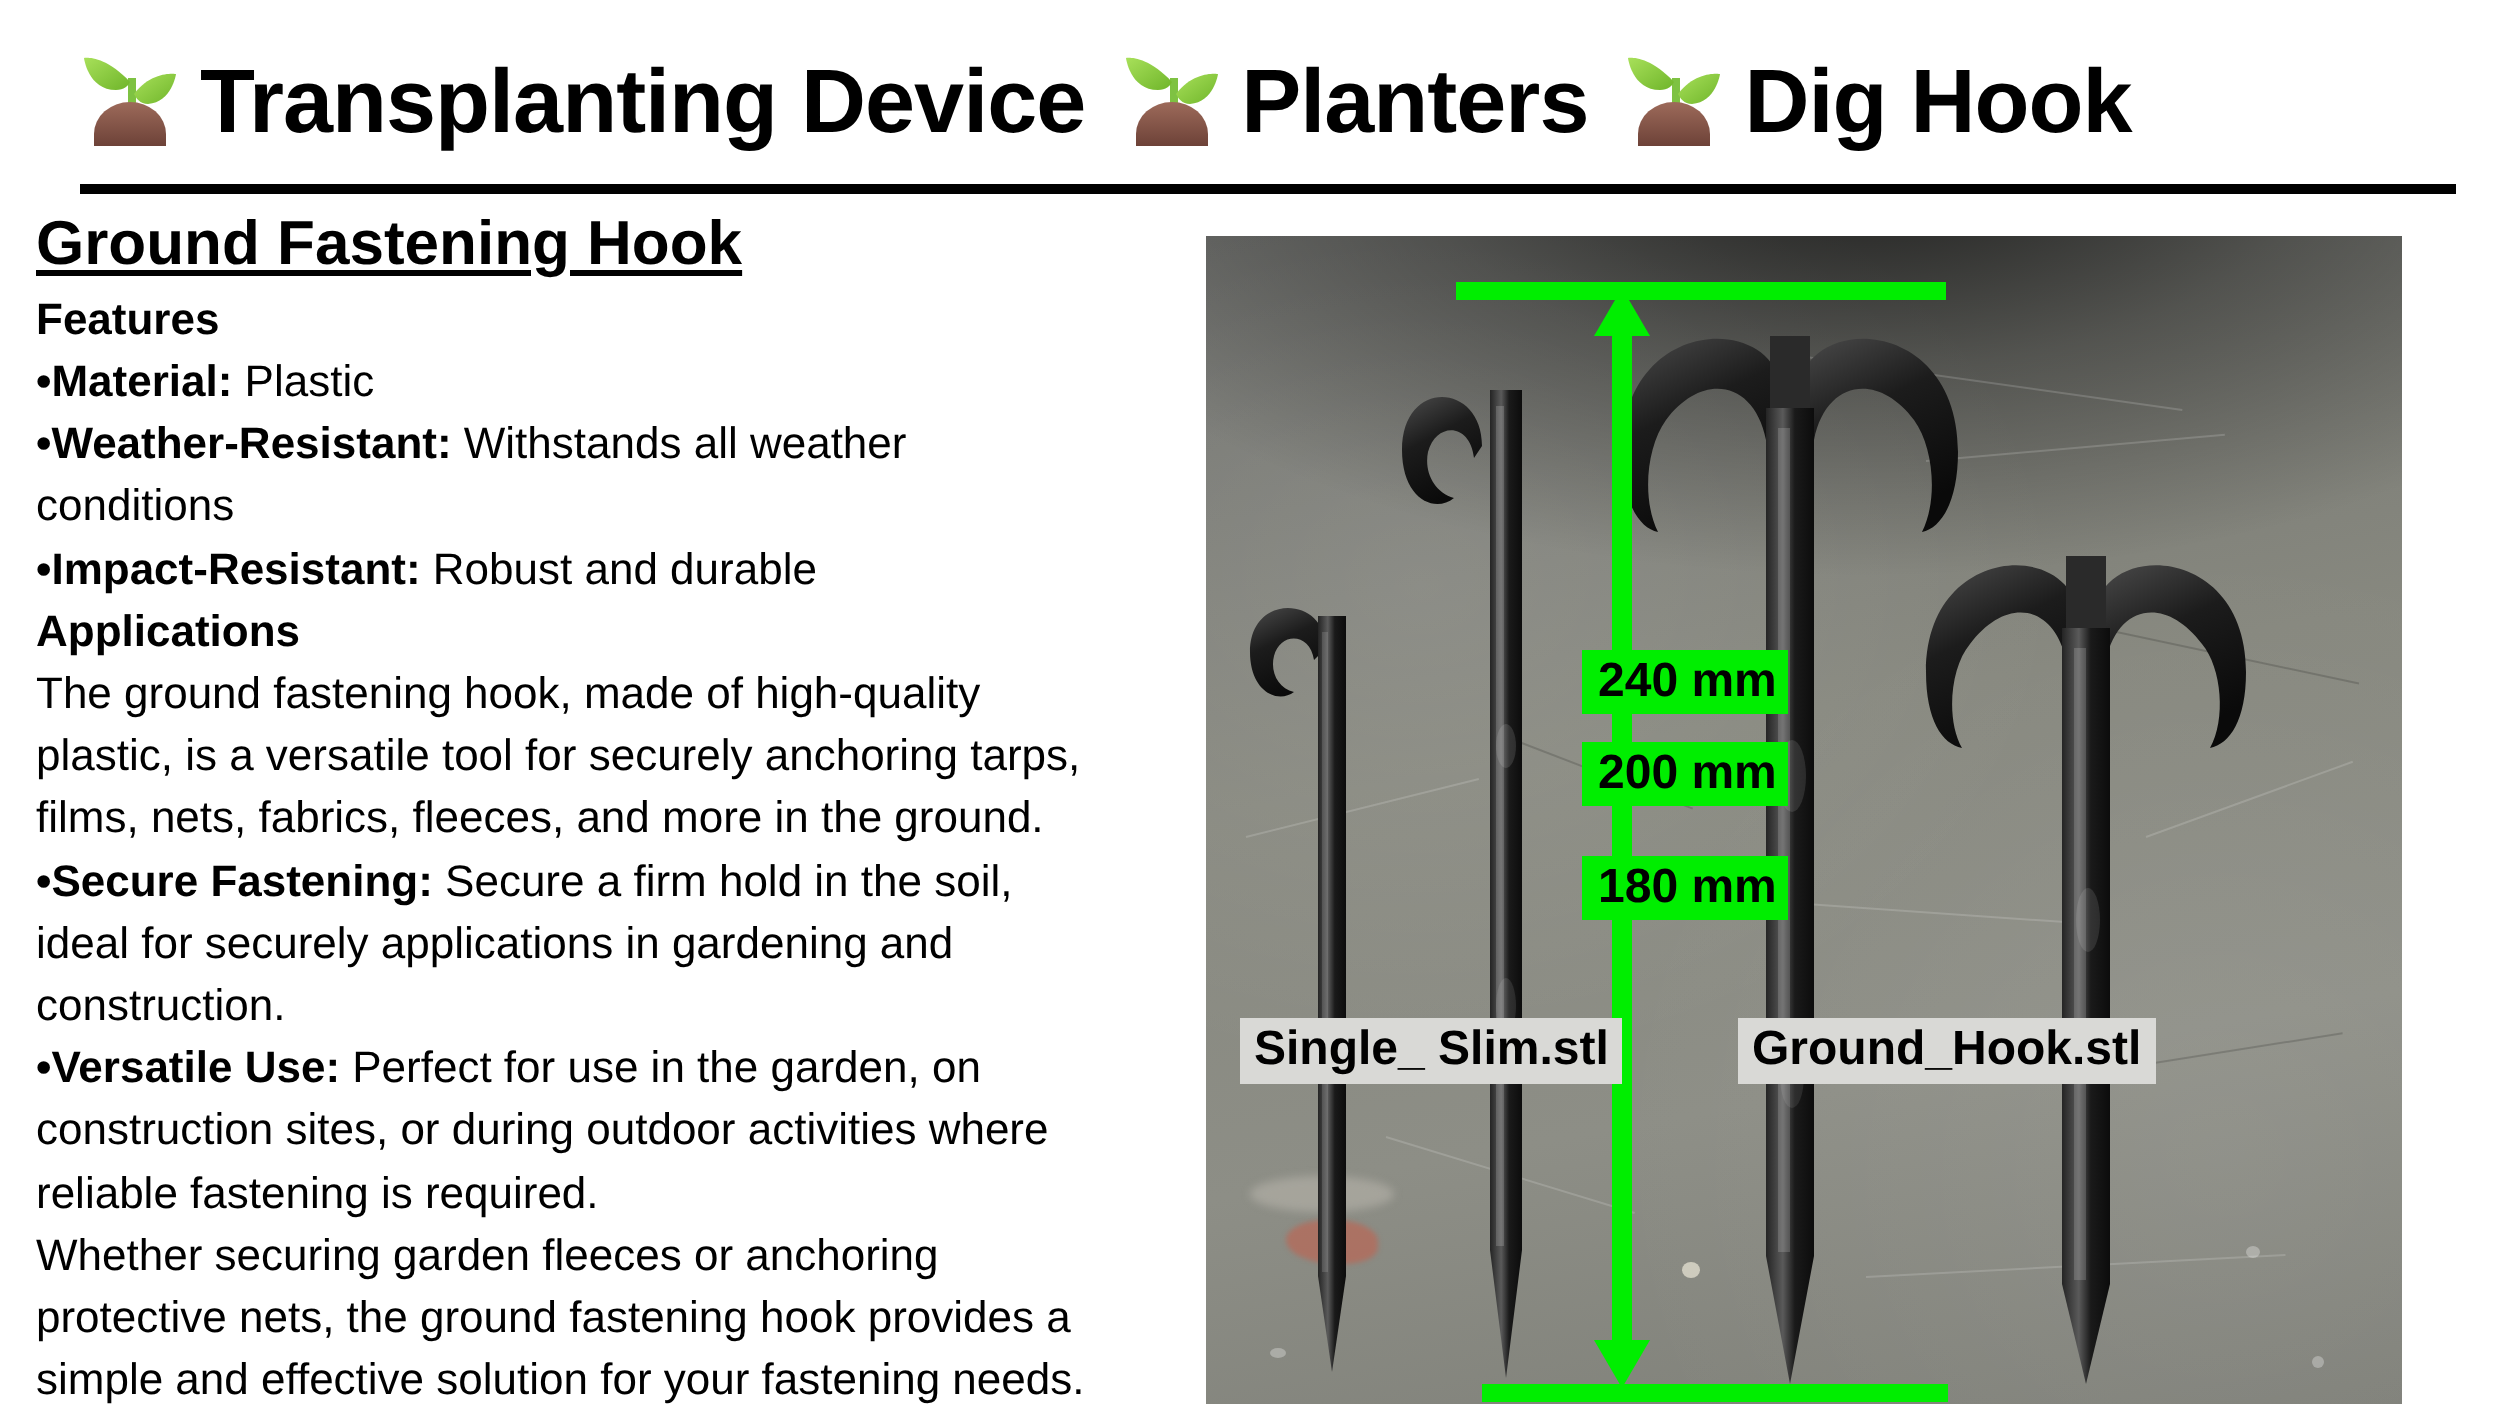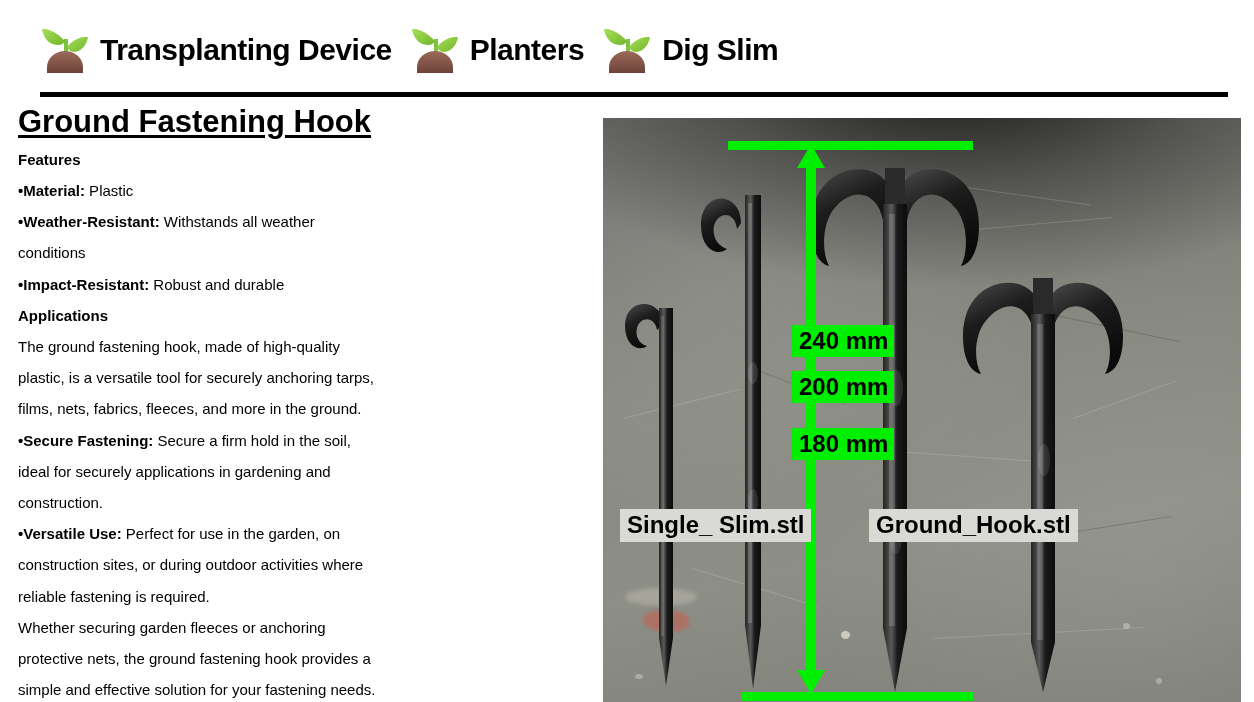--- a/index.html
+++ b/index.html
@@ -32,21 +32,21 @@
     align-items: center;
     gap: 0px;
   }
   .header-group {
     display: flex;
     align-items: center;
     gap: 8px;
     margin-right: 16px;
   }
   .header-title-text {
-    font-size: 30px;
+    font-size: 45px;
     font-weight: bold;
     letter-spacing: -0.5px;
     line-height: 1;
     white-space: nowrap;
     color: #000000;
   }
   .seedling-icon {
     width: 54px;
     height: 58px;
     flex: 0 0 auto;
@@ -73,21 +73,21 @@
   #doc-heading {
     font-size: 31px;
     font-weight: bold;
     line-height: 1.12;
     text-decoration: underline;
     text-underline-offset: 3px;
     margin: 0 0 4px 4px;
     white-space: nowrap;
   }
   .body-line {
-    font-size: 15px;
+    font-size: 22px;
     line-height: 31.2px;
     margin: 0;
     padding: 0 0 0 4px;
     color: #000000;
   }
   .body-line.bold {
     font-weight: bold;
   }
   .body-line b {
     font-weight: bold;
@@ -98,21 +98,20 @@
 
   
   #photo-panel {
     position: absolute;
     left: 603px;
     top: 118px;
     width: 598px;
     height: 584px;
     overflow: hidden;
     background: #83847f;
-    padding-left: 40px;
   }
   #photo-surface {
     position: absolute;
     inset: 0;
     background:
       radial-gradient(ellipse 120% 60% at 55% -8%, rgba(0,0,0,0.78) 0%, rgba(0,0,0,0.32) 32%, rgba(0,0,0,0) 62%),
       radial-gradient(ellipse 90% 70% at 18% 30%, rgba(255,255,255,0.10) 0%, rgba(255,255,255,0) 60%),
       radial-gradient(ellipse 80% 80% at 85% 78%, rgba(255,255,255,0.07) 0%, rgba(255,255,255,0) 65%),
       linear-gradient(170deg, #6f706d 0%, #87887f 42%, #8d8e86 70%, #7e7f78 100%);
   }
@@ -253,21 +252,21 @@
 
     <div class="header-group">
       <span class="seedling-icon-wrap">
         <svg class="seedling-icon" viewBox="0 0 54 58" xmlns="http://www.w3.org/2000/svg" aria-hidden="true">
           <path d="M26 46 L26 18 L30 18 L30 46 Z" fill="#7ec242"></path>
           <path d="M27 20 C14 6 4 8 4 8 C4 8 6 24 20 24 C24 24 26 22 27 20 Z" fill="url(#leafg1)"></path>
           <path d="M29 26 C38 14 50 16 50 16 C50 16 48 30 36 31 C32 31 30 28 29 26 Z" fill="url(#leafg1)"></path>
           <path d="M9 46 A18 16 0 0 1 45 46 L45 52 L9 52 Z" fill="url(#potg1)"></path>
         </svg>
       </span>
-      <span class="header-title-text">Dig Slim</span>
+      <span class="header-title-text">Dig Hook</span>
     </div>
 
   </div>
 
   <div id="header-divider"></div>
 </div>
 
 <div id="left-column">
   <div id="doc-heading">Ground Fastening Hook</div>
   <div id="doc-body">

